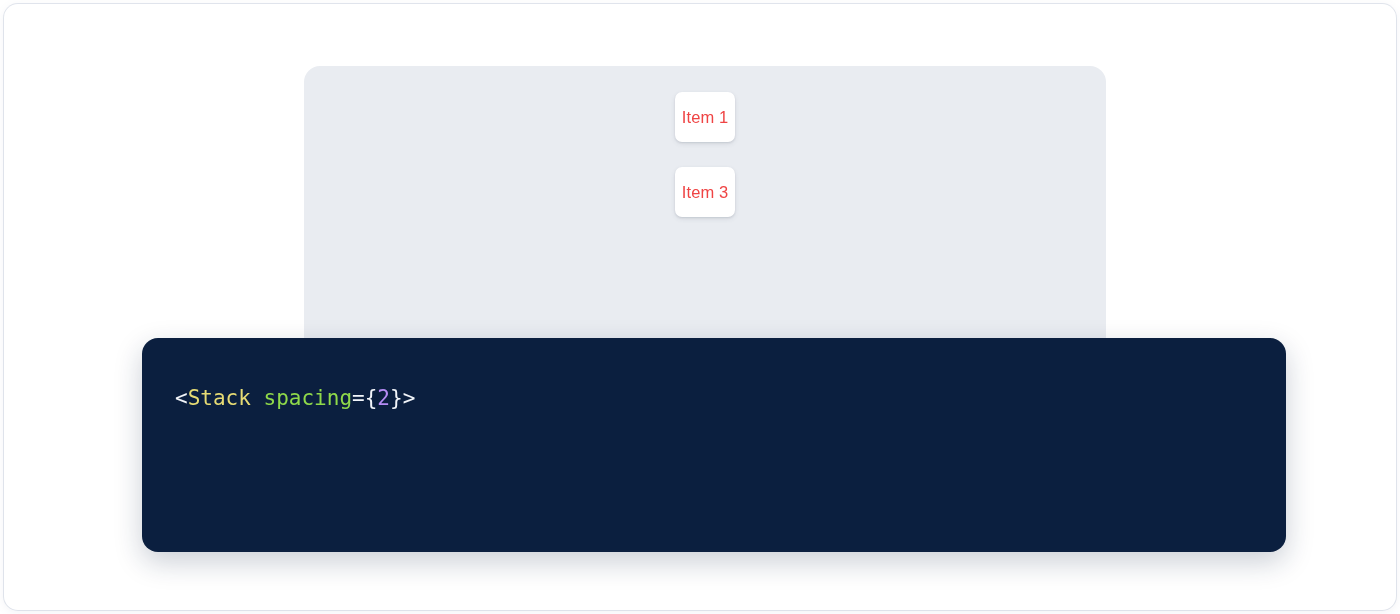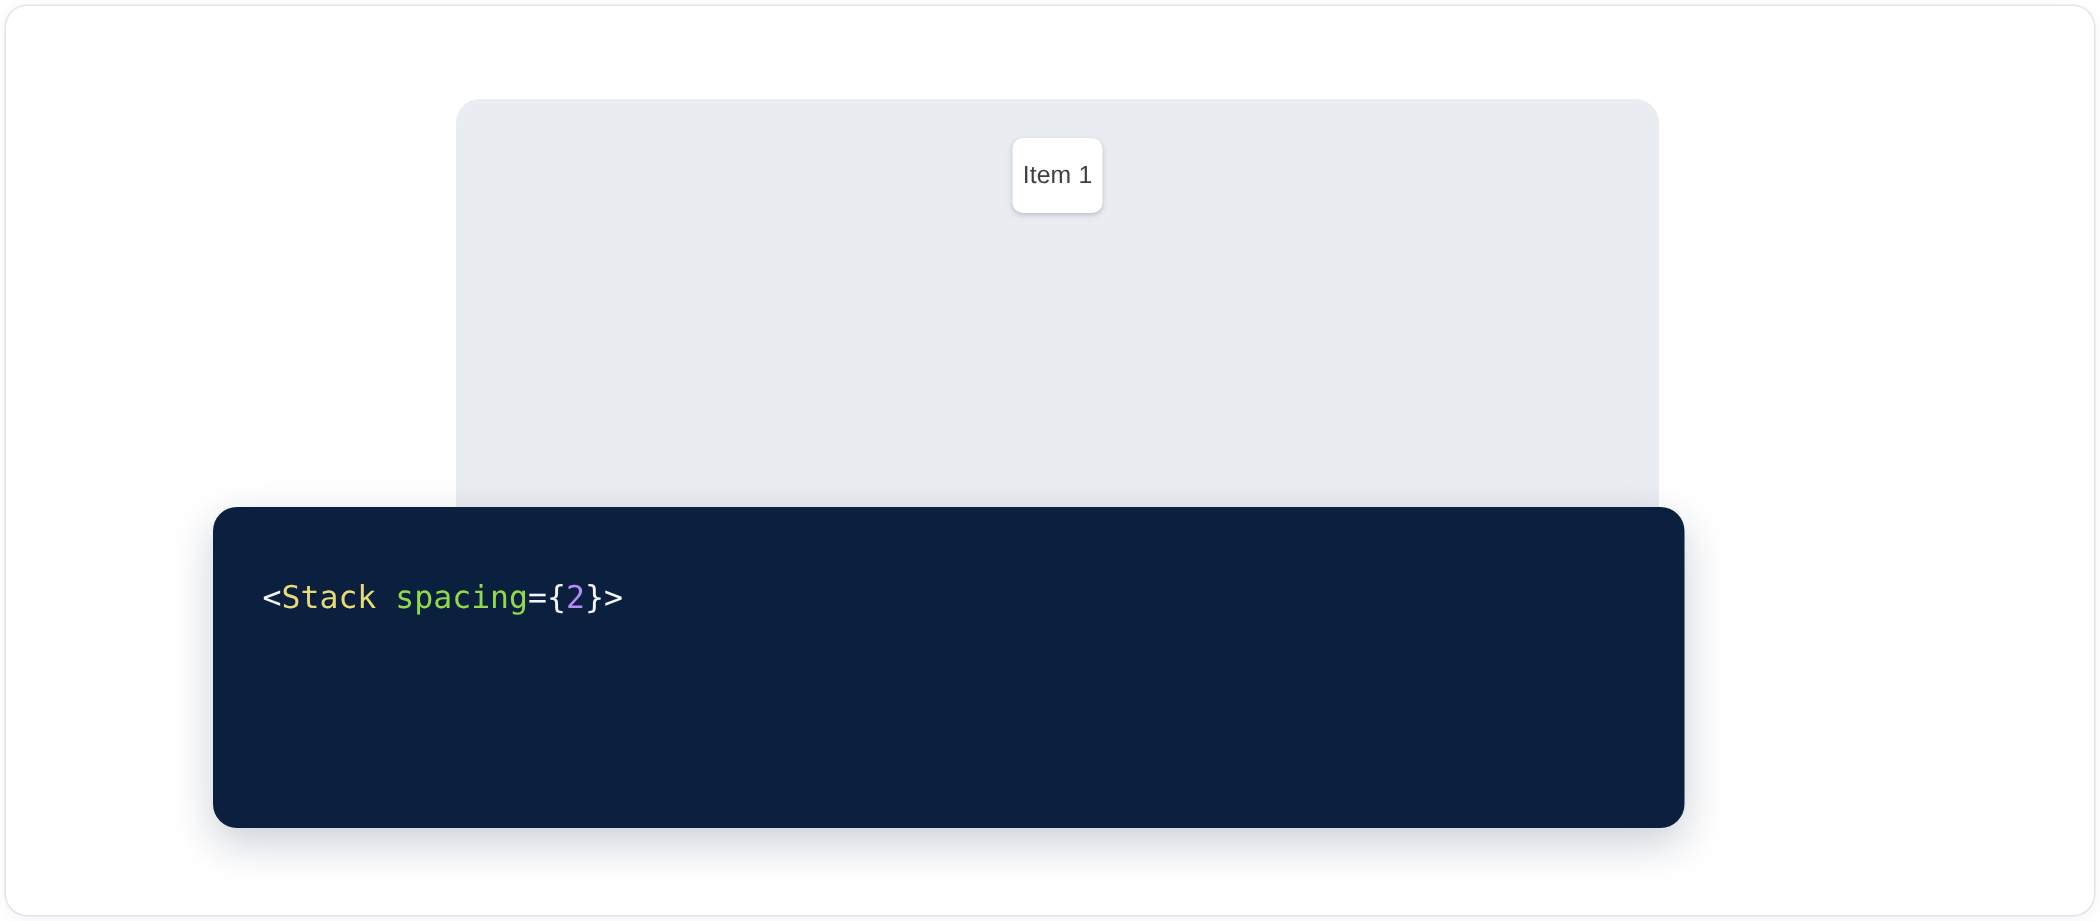--- a/index.html
+++ b/index.html
@@ -54,32 +54,32 @@
 
   .stack-item {
     width: 60px;
     height: 50px;
     background: #ffffff;
     border-radius: 7px;
     display: flex;
     align-items: center;
     justify-content: center;
     font-size: 16.5px;
-    color: #404040;
+    color: #ef4444;
     letter-spacing: 0.1px;
     box-shadow: 0 1px 2px rgba(60, 70, 90, 0.14),
                 0 2px 5px rgba(60, 70, 90, 0.10);
   }
 
   
   .code-card {
     position: absolute;
     left: 138px;
     top: 334px;
-    width: 981px;
+    width: 1144px;
     height: 214px;
     background: #0b1f3f;
     border-radius: 16px;
     box-shadow: 0 10px 28px rgba(20, 35, 70, 0.22);
     overflow: hidden;
   }
 
   .code-body {
     position: absolute;
     left: 33px;
@@ -103,20 +103,23 @@
 </head>
 <body>
 
 <div class="page-frame">
 
   <div class="preview-panel">
     <div class="stack" id="stack-container">
         <div class="stack-item">
           <span>Item 1</span>
         </div>
+        <div class="stack-item">
+          <span>Item 3</span>
+        </div>
       </div>
   </div>
 
   <div class="code-card">
     <pre class="code-body" id="code-block"><span class="code-line"><span class="tok-punct">&lt;</span><span class="tok-tag">Stack</span><span class="tok-text"> </span><span class="tok-attr">spacing</span><span class="tok-punct">={</span><span class="tok-num">2</span><span class="tok-punct">}&gt;</span></span>
 
 </pre>
   </div>
 
 </div>

